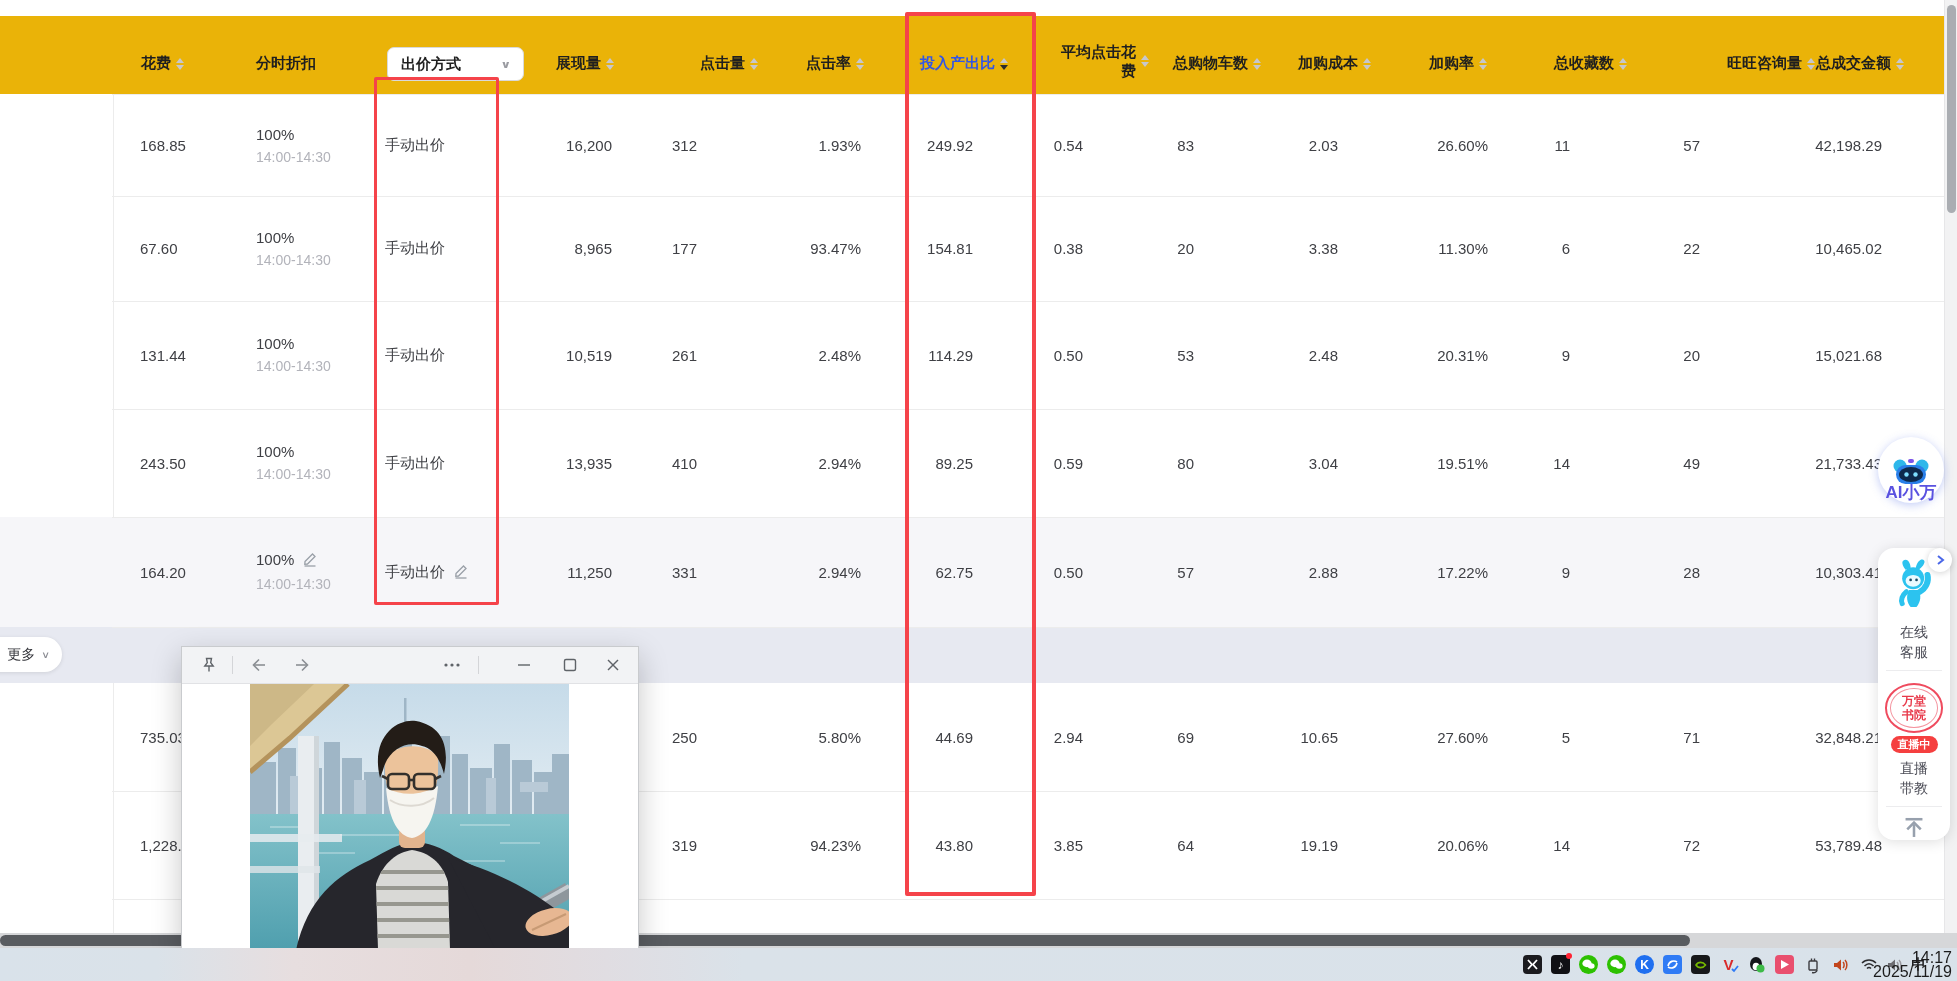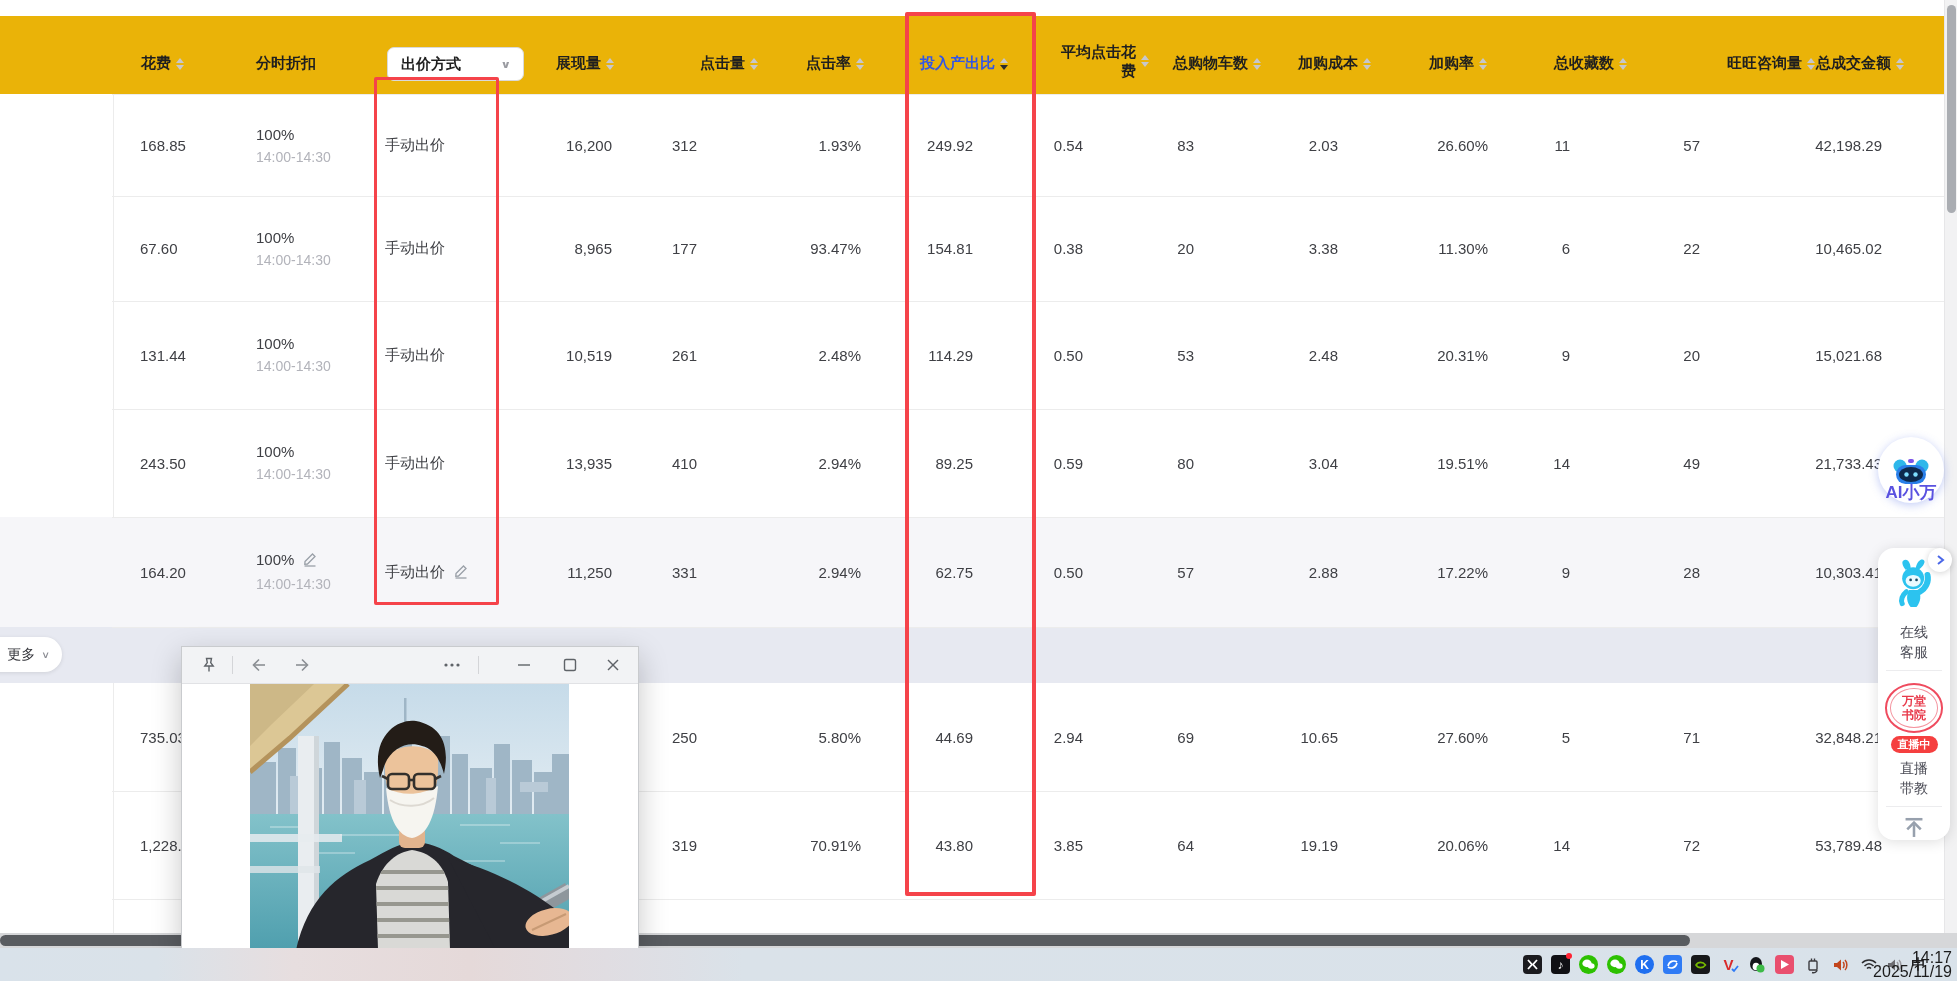--- a/index.html
+++ b/index.html
@@ -313,21 +313,21 @@
         <div class="cell num">71</div>
         <div class="cell num">32,848.21</div>
       </div>
       <div class="hline" style="left: 112px; width: 1832px; top: 791px;"></div>
       <div class="trow" style="top: 791px; height: 108px; grid-template-columns: 70px 158px 153px 124px 85px 164px 112px 110px 111px 144px 150px 82px 130px 182px;">
         <div class="cell c-cost">1,228.2</div>
         <div class="cell c-discount"></div>
         <div class="cell c-bid"></div>
         <div class="cell num"></div>
         <div class="cell num">319</div>
-        <div class="cell num">70.91%</div>
+        <div class="cell num">94.23%</div>
         <div class="cell num">43.80</div>
         <div class="cell num">3.85</div>
         <div class="cell num">64</div>
         <div class="cell num">19.19</div>
         <div class="cell num">20.06%</div>
         <div class="cell num">14</div>
         <div class="cell num">72</div>
         <div class="cell num">53,789.48</div>
       </div>
       <div class="hline" style="left: 112px; width: 1832px; top: 899px;"></div>

